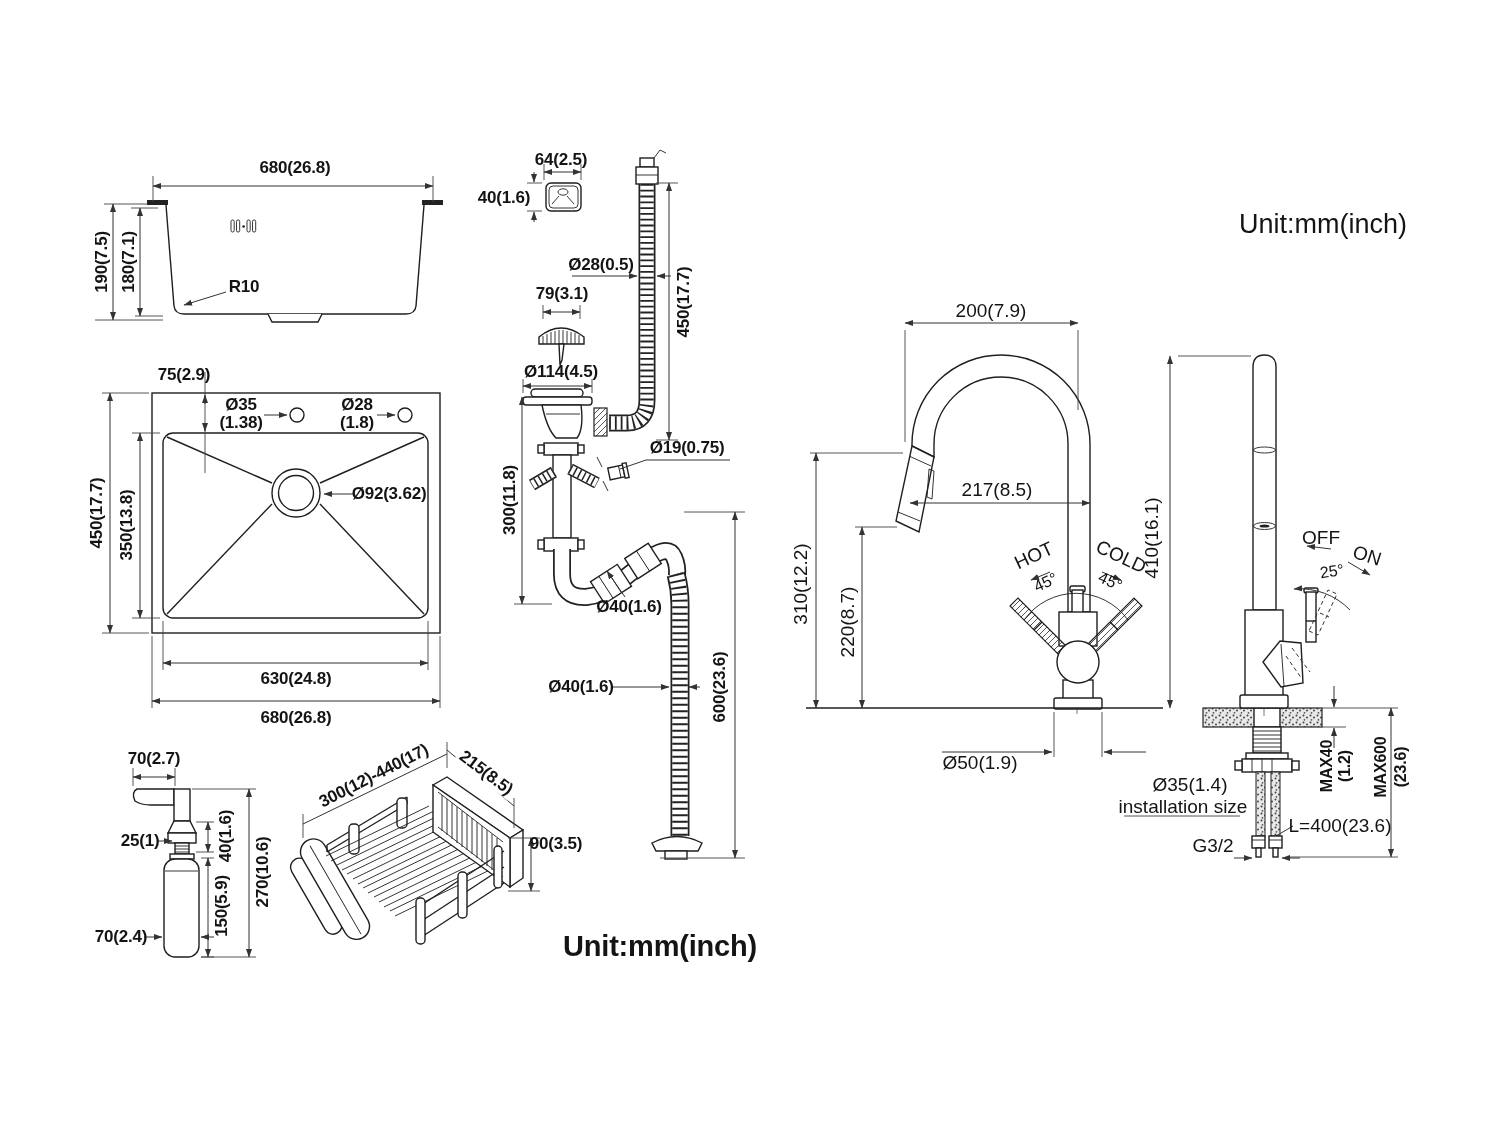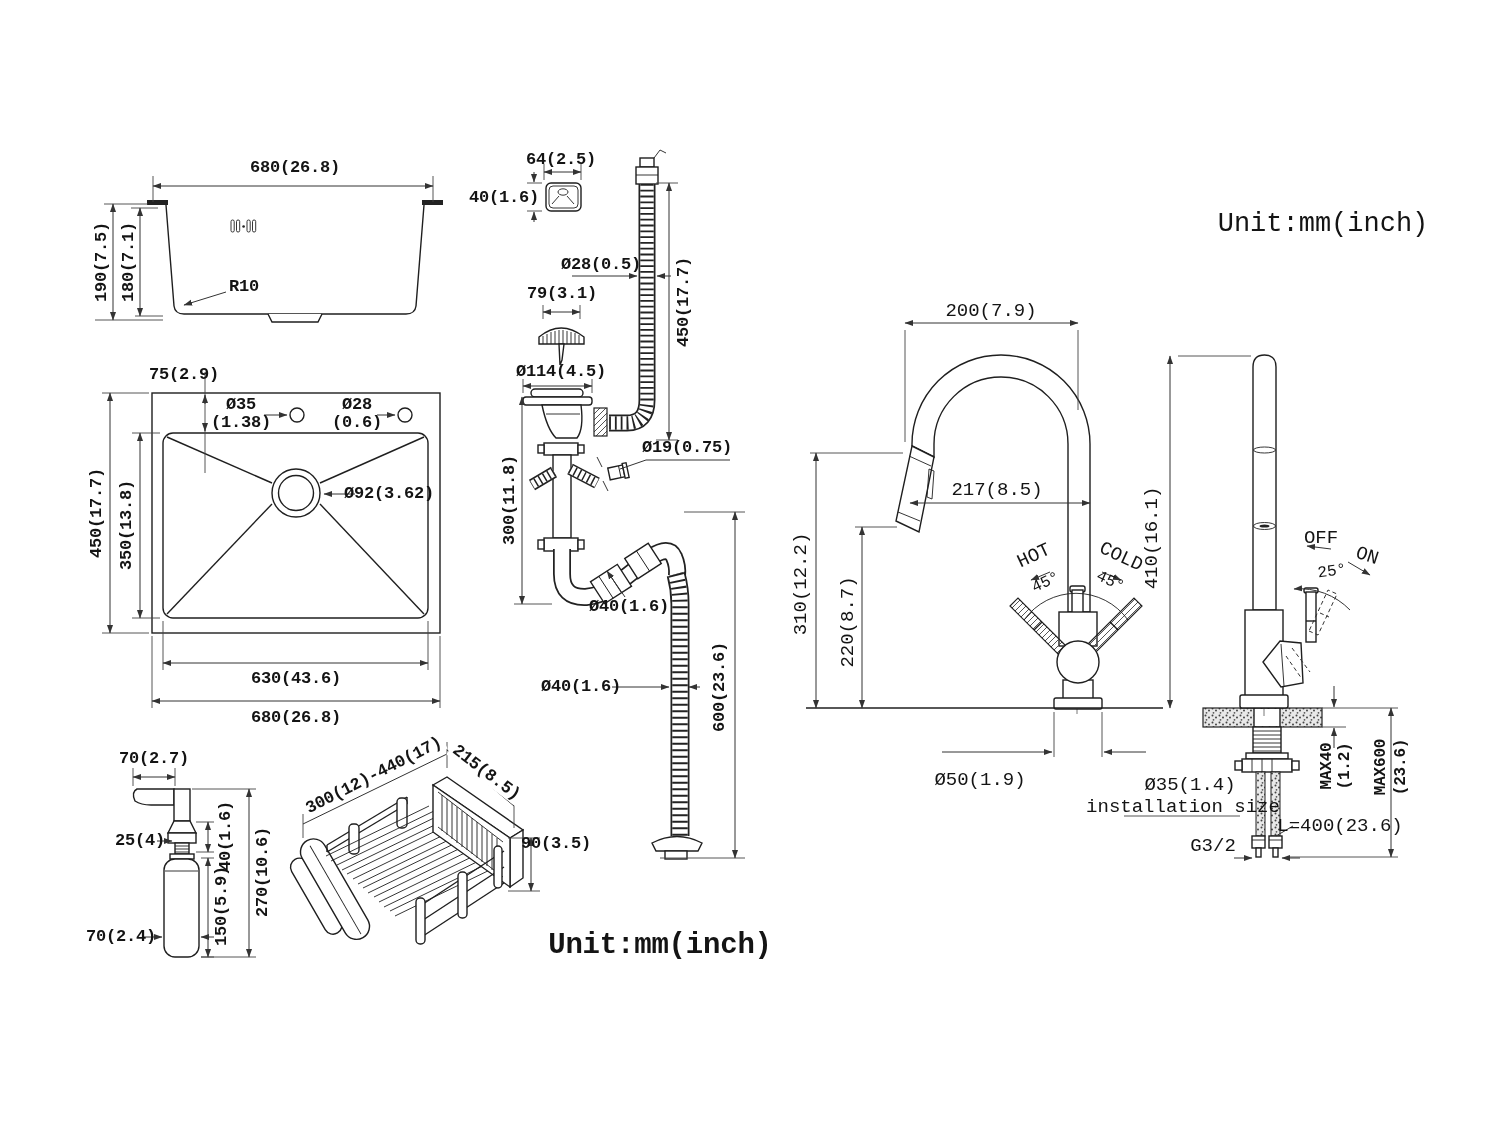--- a/index.html
+++ b/index.html
@@ -1,17 +1,17 @@
 <!DOCTYPE html>
 <html><head>
 <meta charset="utf-8">
 <style>
   html,body{margin:0;padding:0;background:#fff;}
   #stage{position:relative;width:1500px;height:1125px;background:#ffffff;overflow:hidden;
-         font-family:Liberation Mono, monospace;}
+         font-family:Liberation Sans, sans-serif;}
   svg{position:absolute;left:0;top:0;}
   .lbl{position:absolute;transform:translate(-50%,-50%);font-weight:700;font-size:17px;
        color:#141414;white-space:pre-line;text-align:center;line-height:1.06;letter-spacing:-0.2px;}
   .reg{font-weight:400;font-size:19px;letter-spacing:0;}
   .sm{font-size:16px;}
   .bg{background:#fff;padding:0 3px;}
   .u1{font-size:27px;font-weight:400;letter-spacing:0;}
   .u2{font-size:29px;font-weight:700;}
   .obj{stroke:#1f1f1f;stroke-width:1.4;fill:none;}
   .objw{stroke:#1f1f1f;stroke-width:1.4;fill:#fff;}
@@ -392,29 +392,29 @@
 
 <div class="lbl" style="left:295px;top:168px">680(26.8)</div>
 <div class="lbl" style="left:102px;top:262px;transform:translate(-50%,-50%) rotate(-90deg)">190(7.5)</div>
 <div class="lbl" style="left:129px;top:262px;transform:translate(-50%,-50%) rotate(-90deg)">180(7.1)</div>
 <div class="lbl" style="left:244px;top:287px">R10</div>
 
 <div class="lbl" style="left:184px;top:375px">75(2.9)</div>
 <div class="lbl" style="left:241px;top:414px">Ø35
 (1.38)</div>
 <div class="lbl" style="left:357px;top:414px">Ø28
-(0.6)</div>
+(1.8)</div>
 <div class="lbl" style="left:389px;top:494px">Ø92(3.62)</div>
 <div class="lbl" style="left:97px;top:513px;transform:translate(-50%,-50%) rotate(-90deg)">450(17.7)</div>
 <div class="lbl" style="left:127px;top:525px;transform:translate(-50%,-50%) rotate(-90deg)">350(13.8)</div>
-<div class="lbl" style="left:296px;top:679px">630(43.6)</div>
+<div class="lbl" style="left:296px;top:679px">630(24.8)</div>
 <div class="lbl" style="left:296px;top:718px">680(26.8)</div>
 
 <div class="lbl" style="left:154px;top:759px">70(2.7)</div>
-<div class="lbl" style="left:140px;top:841px">25(4)</div>
+<div class="lbl" style="left:140px;top:841px">25(1)</div>
 <div class="lbl" style="left:226px;top:836px;transform:translate(-50%,-50%) rotate(-90deg)">40(1.6)</div>
 <div class="lbl" style="left:222px;top:906px;transform:translate(-50%,-50%) rotate(-90deg)">150(5.9)</div>
 <div class="lbl" style="left:263px;top:872px;transform:translate(-50%,-50%) rotate(-90deg)">270(10.6)</div>
 <div class="lbl" style="left:121px;top:937px">70(2.4)</div>
 
 <div class="lbl bg" style="left:374px;top:776px;transform:translate(-50%,-50%) rotate(-27deg)">300(12)-440(17)</div>
 <div class="lbl bg" style="left:486px;top:773px;transform:translate(-50%,-50%) rotate(37deg)">215(8.5)</div>
 <div class="lbl" style="left:556px;top:844px">90(3.5)</div>
 
 <div class="lbl" style="left:561px;top:160px">64(2.5)</div>
@@ -433,21 +433,21 @@
 <div class="lbl u1" style="left:1323px;top:224px">Unit:mm(inch)</div>
 
 <div class="lbl reg" style="left:991px;top:311px">200(7.9)</div>
 <div class="lbl reg" style="left:997px;top:490px">217(8.5)</div>
 <div class="lbl reg" style="left:801px;top:584px;transform:translate(-50%,-50%) rotate(-90deg)">310(12.2)</div>
 <div class="lbl reg" style="left:848px;top:622px;transform:translate(-50%,-50%) rotate(-90deg)">220(8.7)</div>
 <div class="lbl reg" style="left:1034px;top:556px;transform:translate(-50%,-50%) rotate(-25deg)">HOT</div>
 <div class="lbl reg sm" style="left:1046px;top:583px;transform:translate(-50%,-50%) rotate(-25deg)">45°</div>
 <div class="lbl reg" style="left:1121px;top:557px;transform:translate(-50%,-50%) rotate(25deg)">COLD</div>
 <div class="lbl reg sm" style="left:1110px;top:582px;transform:translate(-50%,-50%) rotate(25deg)">45°</div>
-<div class="lbl reg" style="left:980px;top:780px">Ø50(1.9)</div>
+<div class="lbl reg" style="left:980px;top:763px">Ø50(1.9)</div>
 
 <div class="lbl reg" style="left:1152px;top:538px;transform:translate(-50%,-50%) rotate(-90deg)">410(16.1)</div>
 <div class="lbl reg" style="left:1321px;top:538px">OFF</div>
 <div class="lbl reg" style="left:1367px;top:556px;transform:translate(-50%,-50%) rotate(18deg)">ON</div>
 <div class="lbl reg sm" style="left:1332px;top:572px;transform:translate(-50%,-50%) rotate(-8deg)">25°</div>
 <div class="lbl reg" style="left:1190px;top:785px">Ø35(1.4)</div>
 <div class="lbl reg" style="left:1183px;top:807px">installation size</div>
 <div class="lbl sm" style="left:1327px;top:766px;transform:translate(-50%,-50%) rotate(-90deg)">MAX40</div>
 <div class="lbl sm" style="left:1345px;top:766px;transform:translate(-50%,-50%) rotate(-90deg)">(1.2)</div>
 <div class="lbl sm" style="left:1381px;top:767px;transform:translate(-50%,-50%) rotate(-90deg)">MAX600</div>

